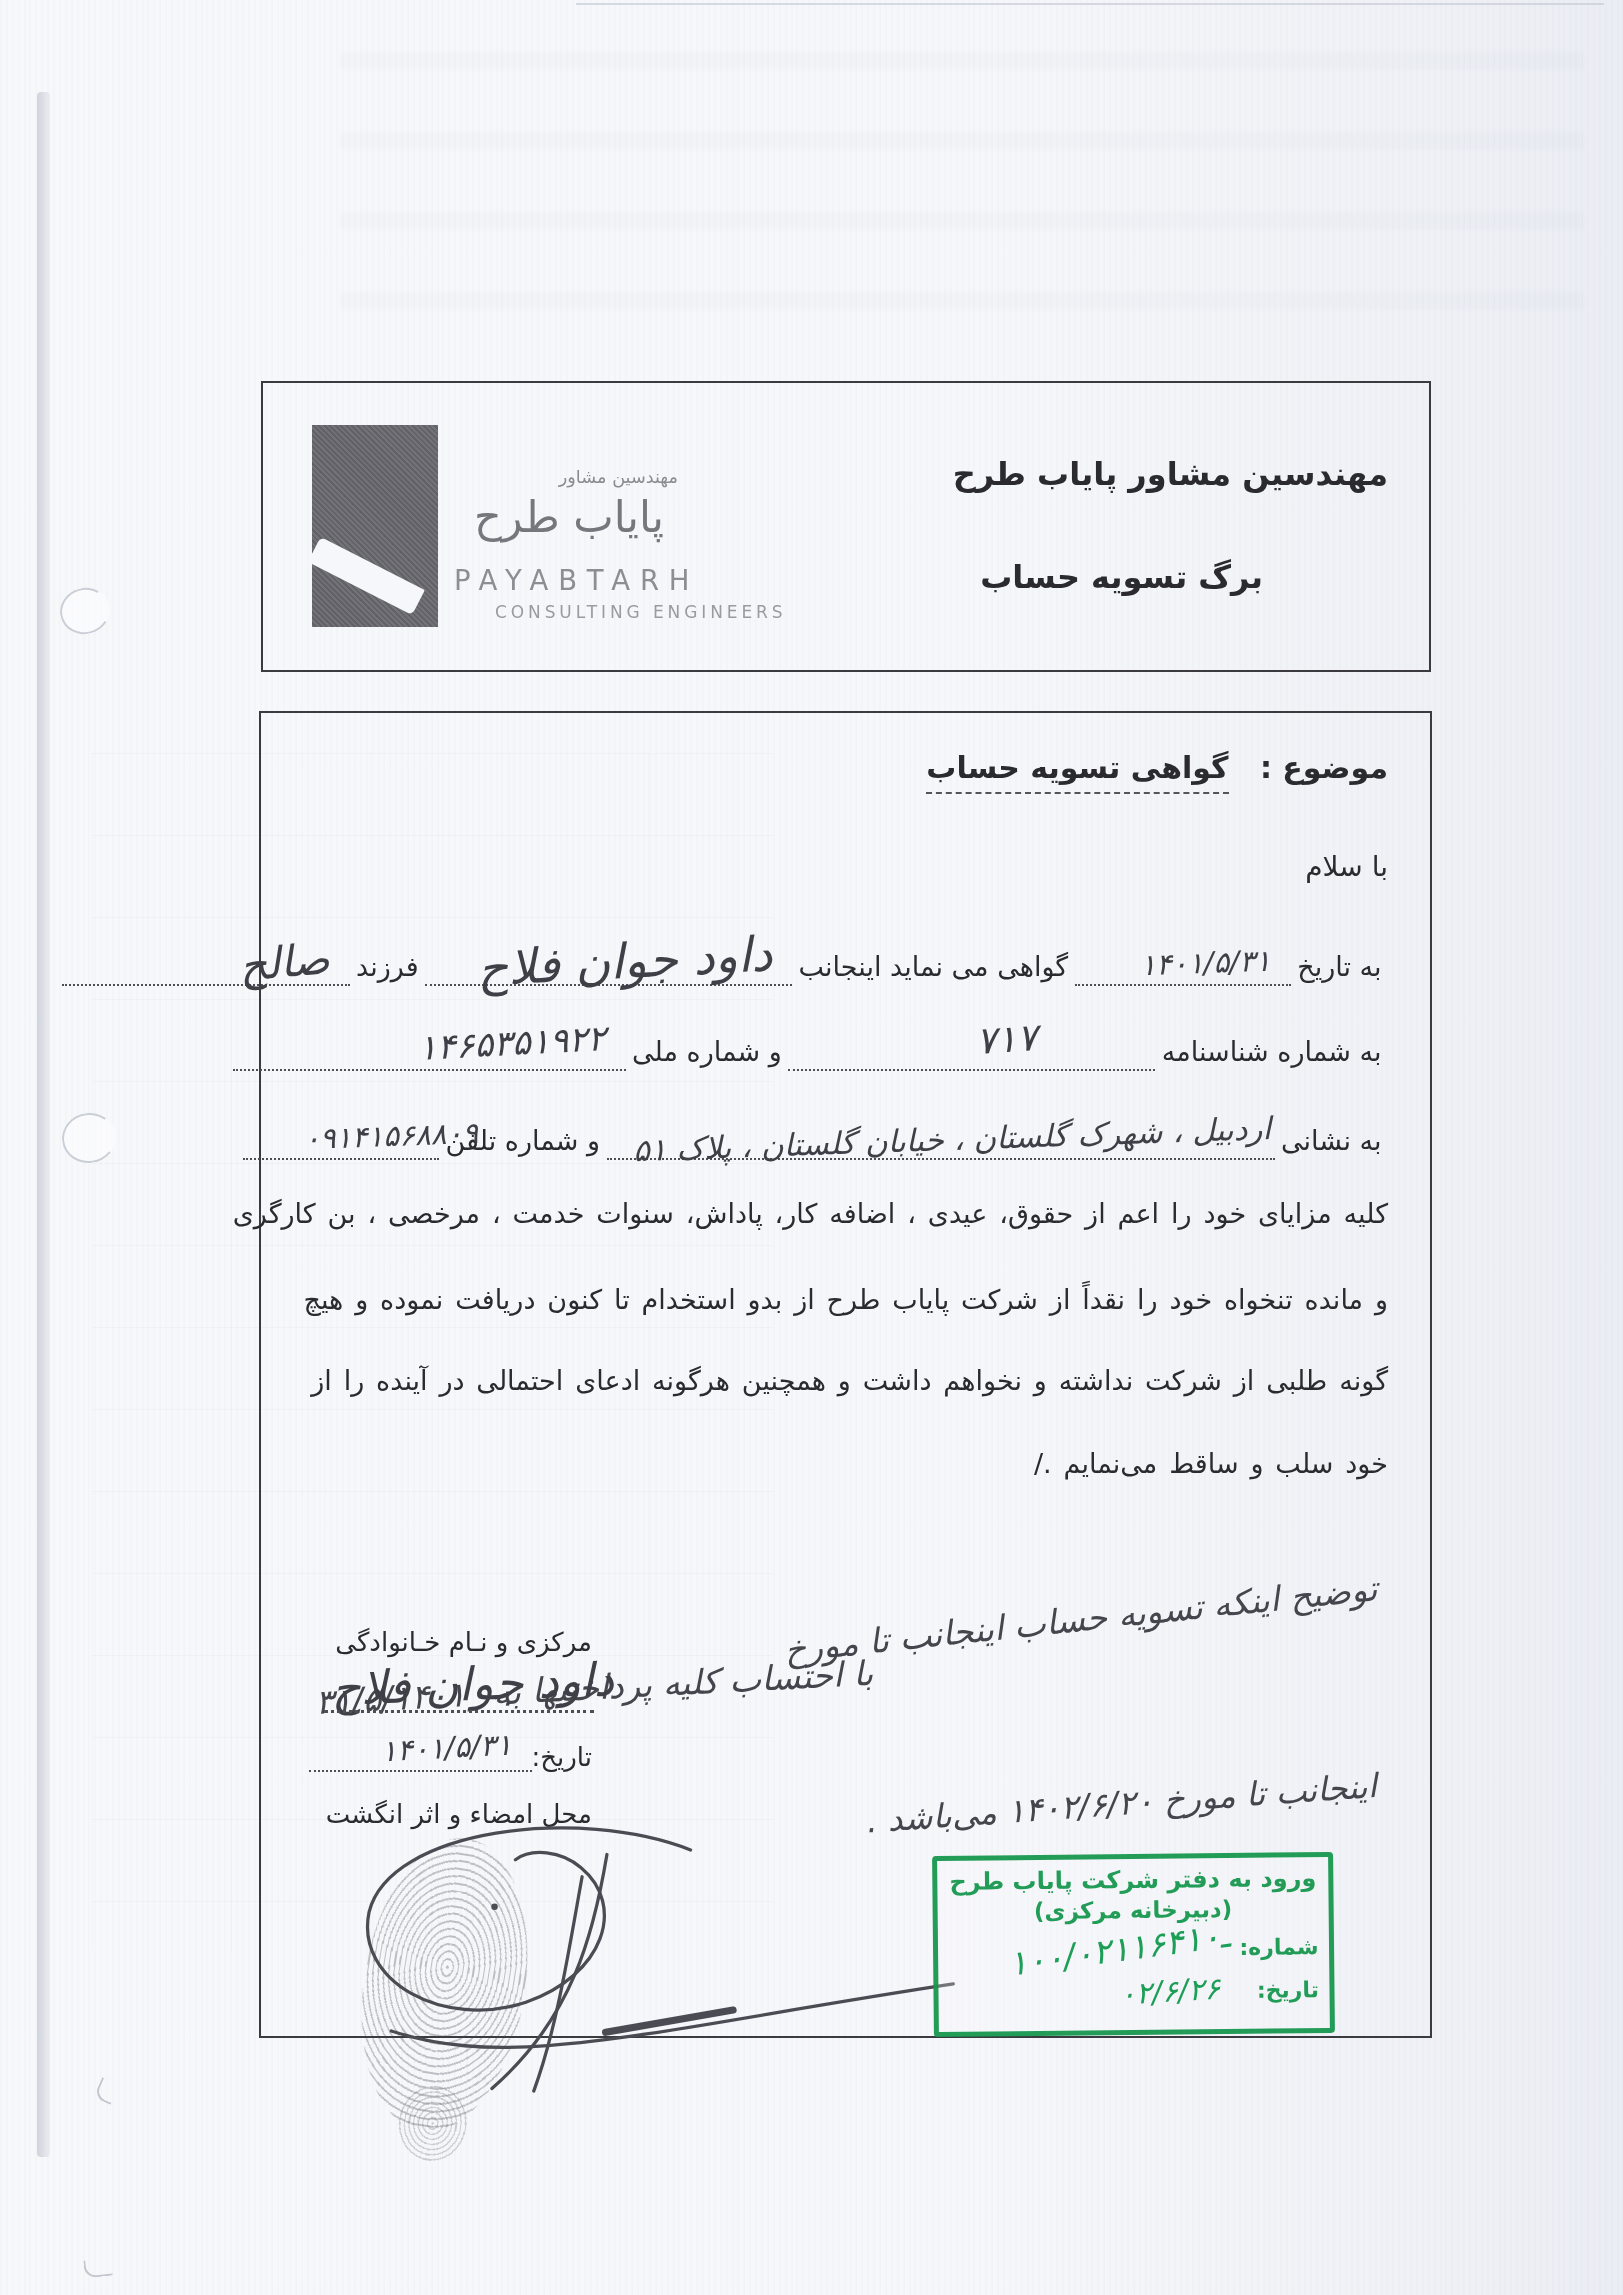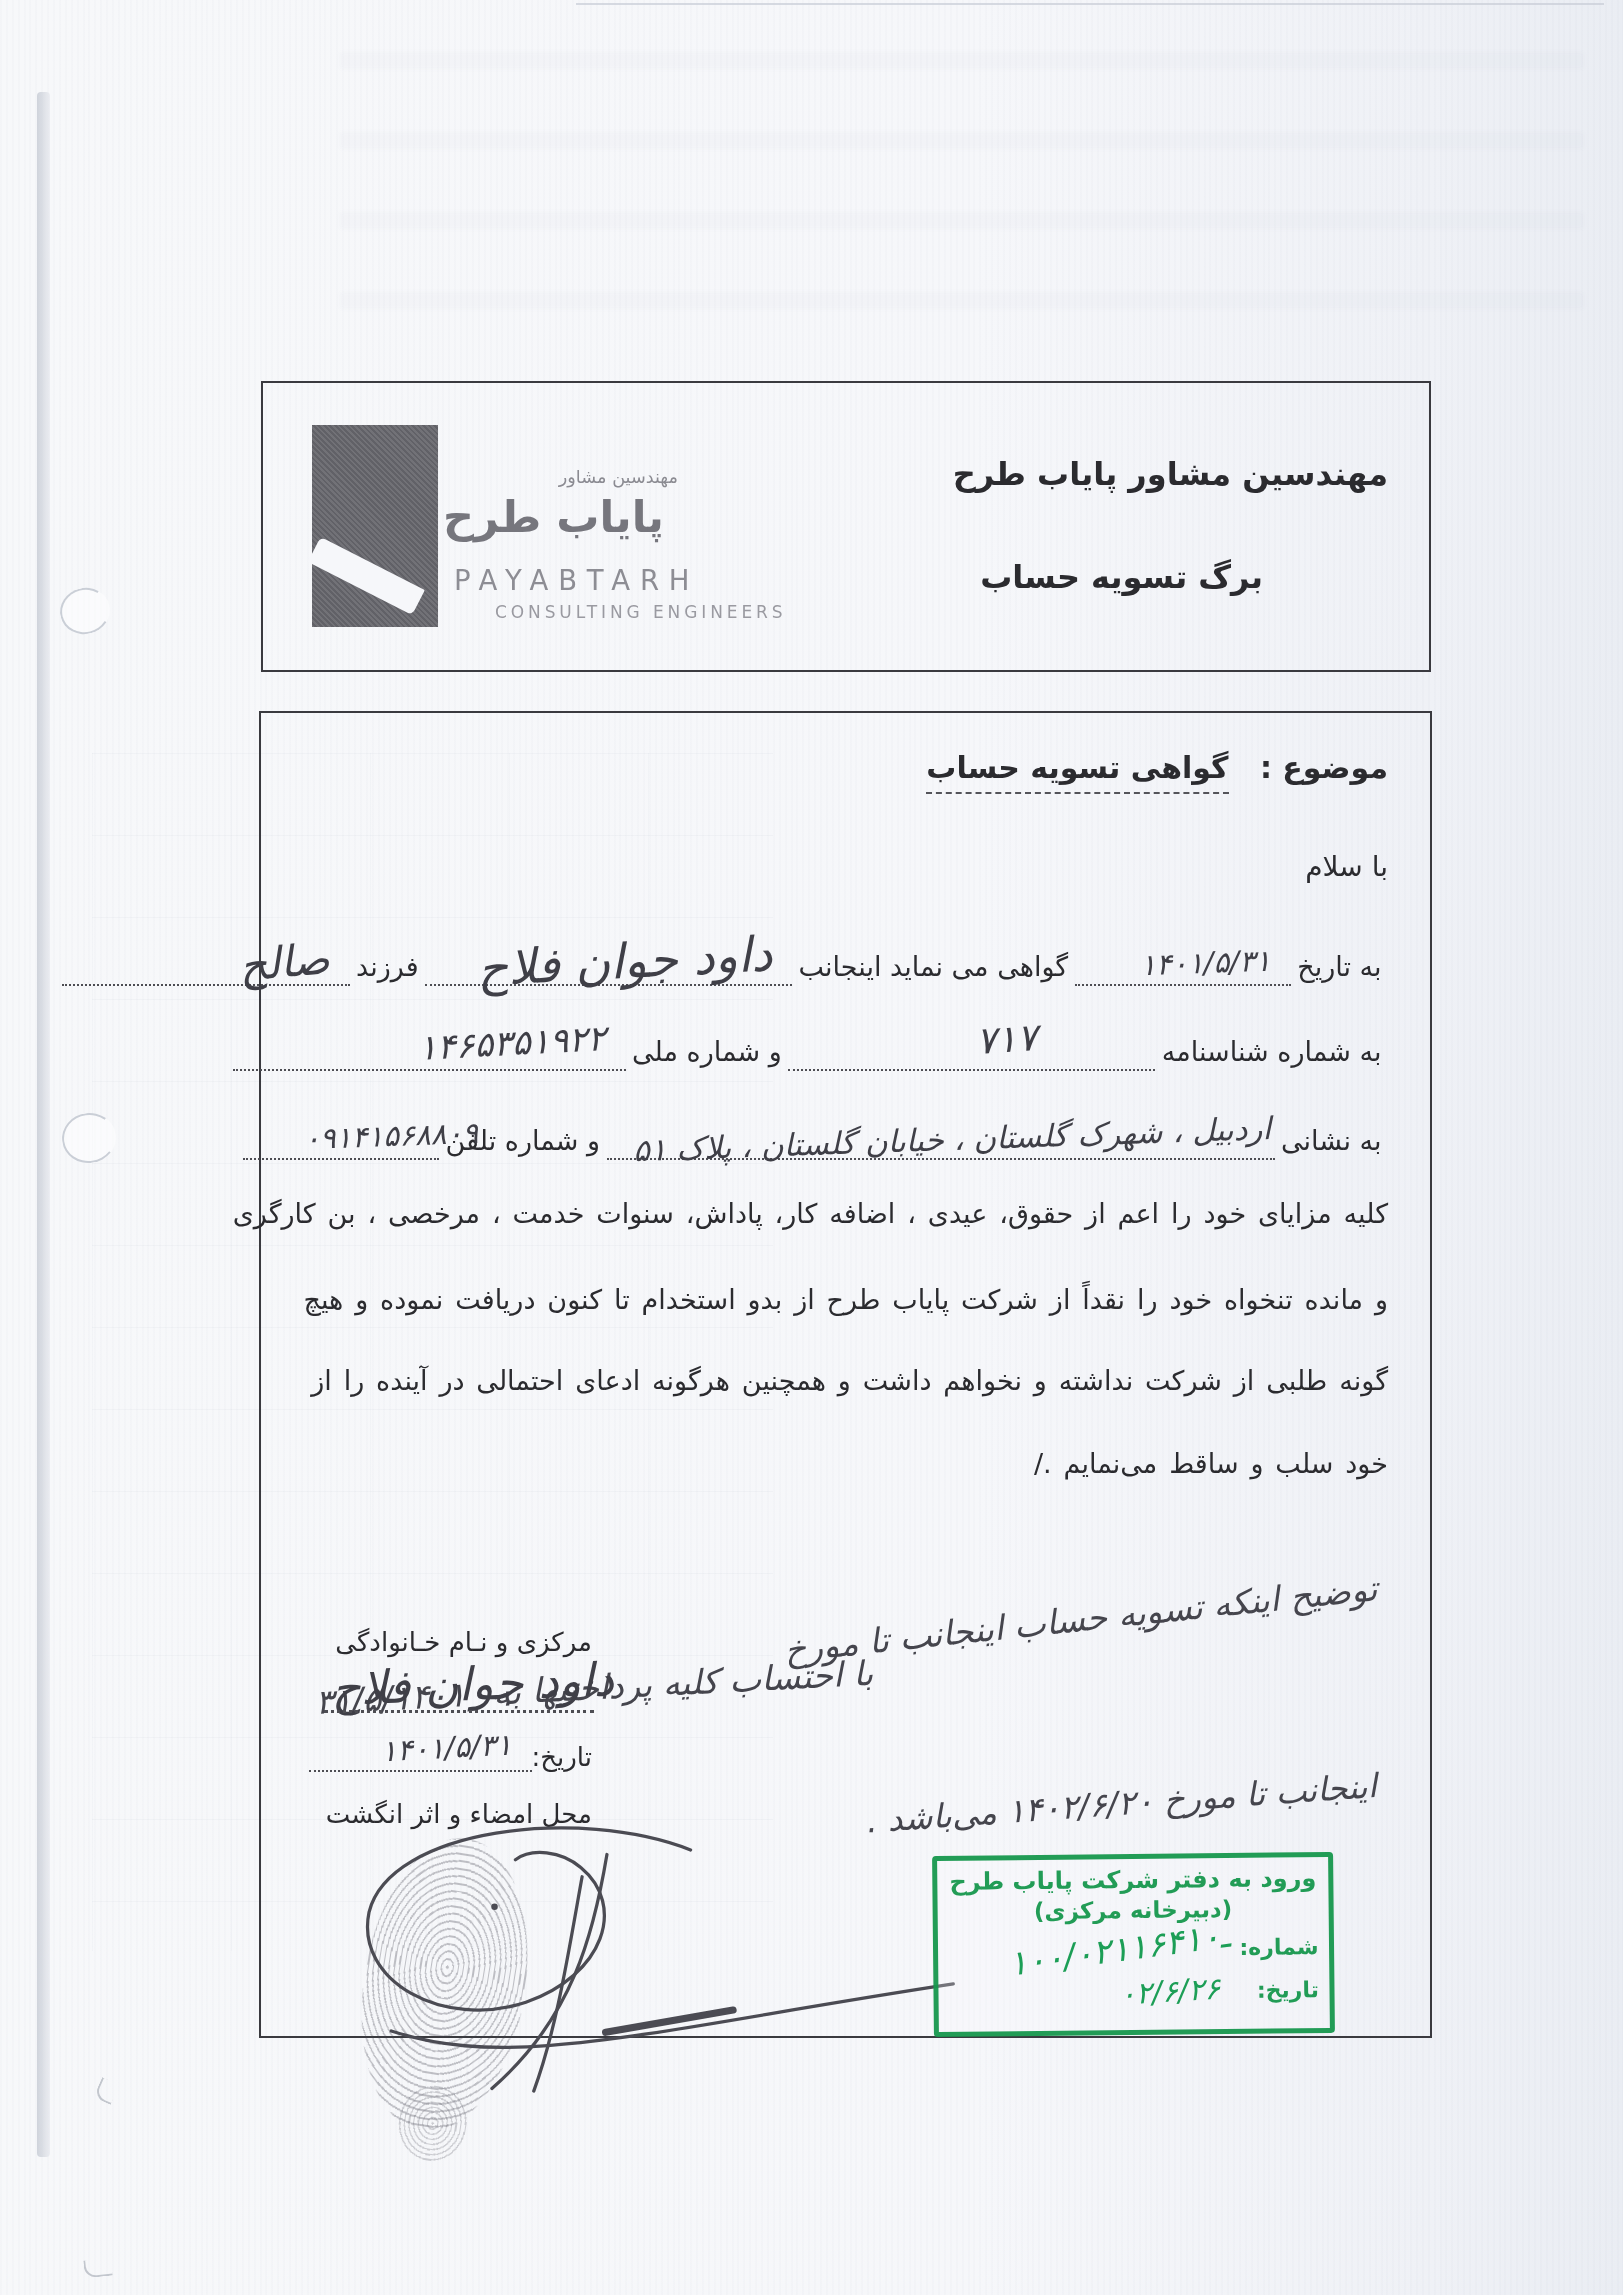--- a/index.html
+++ b/index.html
@@ -35,21 +35,21 @@
   .pm-1{left:97px; top:2080px; width:17px; height:19.6px; transform:rotate(24deg);}
   .pm-2{left:84px; top:2259px; width:26px; height:15.7px; transform:rotate(-6deg);}
 
   
   .logo-square{position:absolute; left:312px; top:425px; width:126px; height:202px;
     background:#67676d;
     background-image:repeating-linear-gradient(45deg, rgba(255,255,255,.07) 0 2px, rgba(0,0,0,.06) 2px 3.9px);}
   .logo-slash{position:absolute; left:-3.9px; bottom:38px; width:117px; height:27.5px; background:#f6f7fa;
     transform:rotate(27deg); border-radius:5.2px 1.3px 5.2px 1.3px;}
   .logo-fa-sub{position:absolute; right:946px; top:467px; font-size:17.7px; color:#8b8b92; direction:rtl;}
-  .logo-fa-name{position:absolute; right:960px; top:492px; font-size:43px; font-weight:bold; color:#76767d; direction:rtl;}
+  .logo-fa-name{position:absolute; right:960px; top:492px; font-size:43px; font-weight:normal; color:#76767d; direction:rtl;}
   .logo-latin{position:absolute; left:454px; top:564px; font-size:27.5px; letter-spacing:9.8px; color:#8d8d94;}
   .logo-latin-sub{position:absolute; left:495px; top:602px; font-size:17px; letter-spacing:3.9px; color:#9a9aa1;}
   .company-title{position:absolute; right:236px; top:455px; font-size:32px; font-weight:bold; direction:rtl;}
   .form-title{position:absolute; right:361px; top:558px; font-size:32px; font-weight:bold; direction:rtl;text-align:center;}
 
   
   .subject{position:absolute; right:236px; top:750px; font-size:30px; font-weight:bold; direction:rtl; white-space:nowrap;}
   .subject .subject-value{border-bottom:2.6px dashed #54545a; padding-bottom:6.5px;}
   .salutation{position:absolute; right:236px; top:850px; font-size:28px; direction:rtl;text-align:center;}
   .form-line{position:absolute; right:236px; direction:rtl; display:flex; align-items:flex-end; white-space:nowrap; font-size:27px;}

